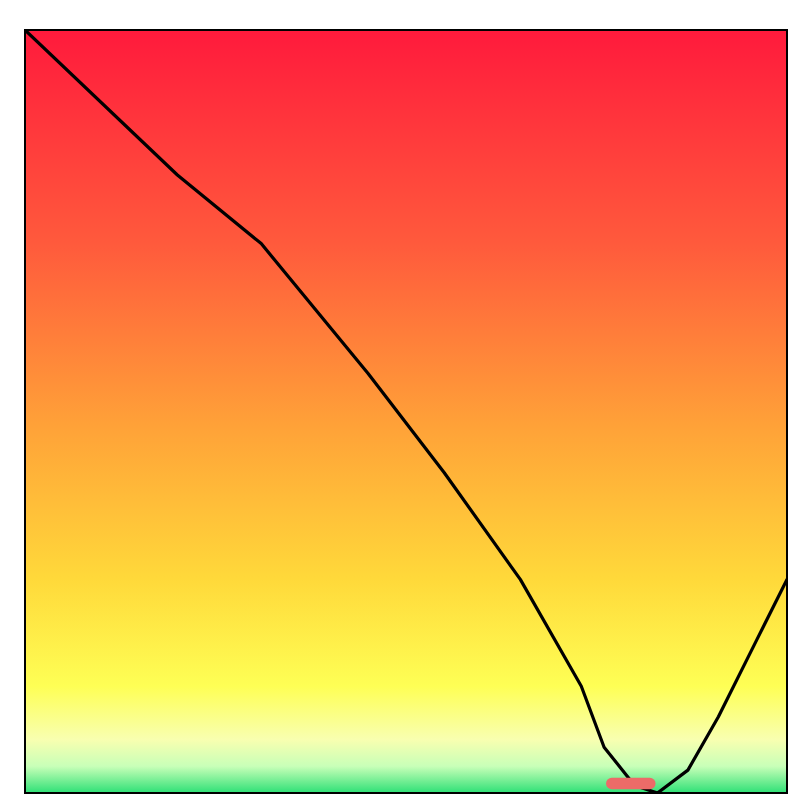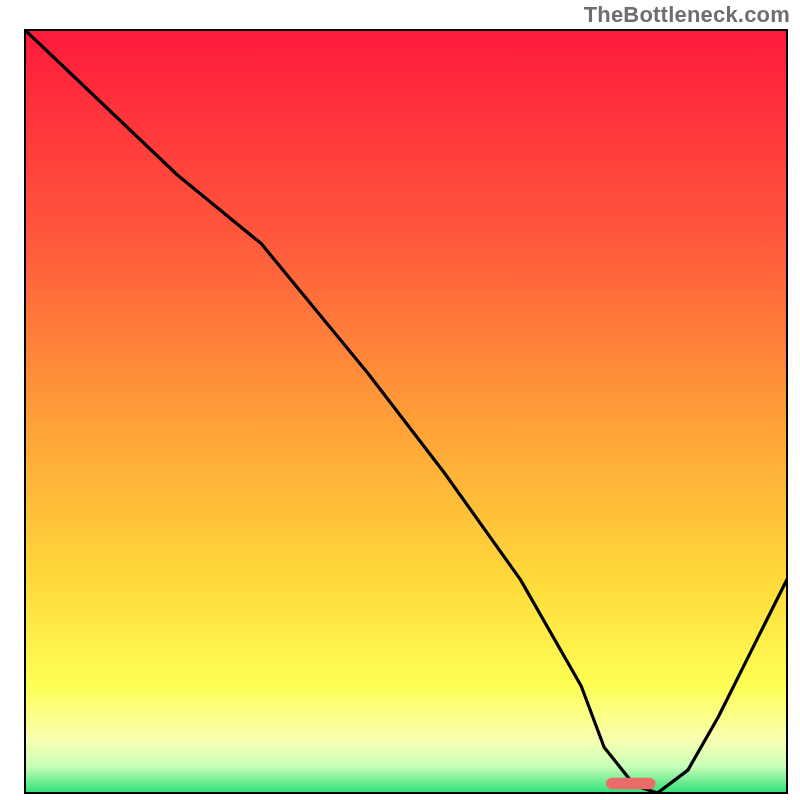--- a/index.html
+++ b/index.html
@@ -42,21 +42,20 @@
   }
   .marker {
     fill: #ec6b68;
     stroke: none;
   }
 </style>
 </head>
 <body>
 
 <div class="stage">
-  <div class="watermark">TheBottleneck.com</div>
 
   <svg class="plot" viewBox="0 0 800 800">
     <defs>
       <linearGradient id="bg-grad" x1="0" y1="0" x2="0" y2="1">
           <stop offset="0%" stop-color="#ff1a3c"></stop>
           <stop offset="28.000000000000004%" stop-color="#ff5a3c"></stop>
           <stop offset="52%" stop-color="#ffa238"></stop>
           <stop offset="72%" stop-color="#ffd93a"></stop>
           <stop offset="86%" stop-color="#feff55"></stop>
           <stop offset="93%" stop-color="#f8ffb0"></stop>

